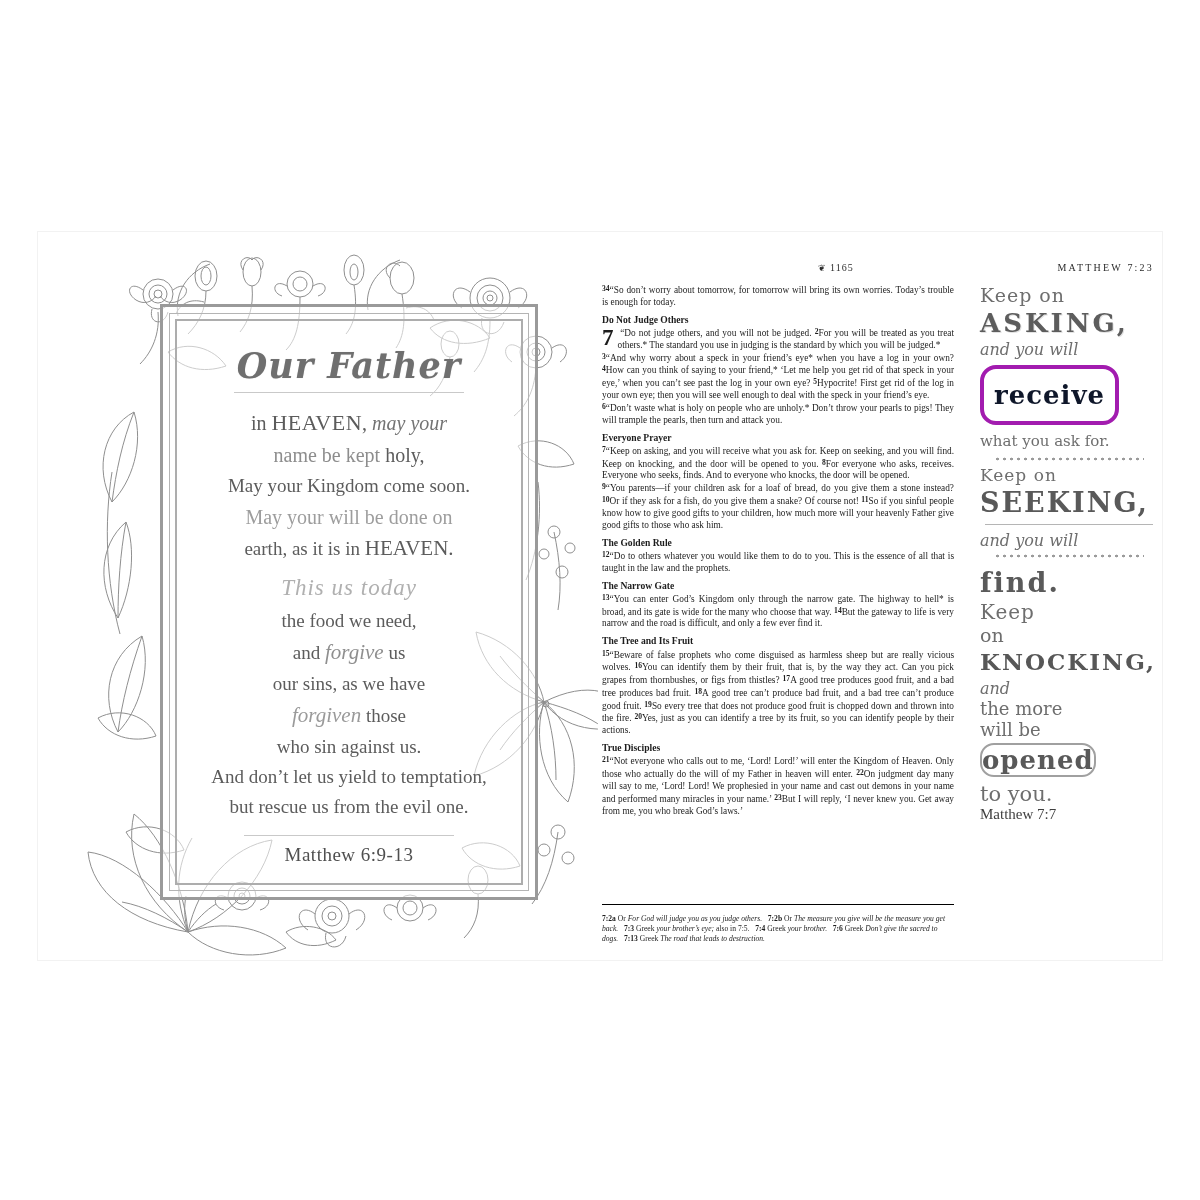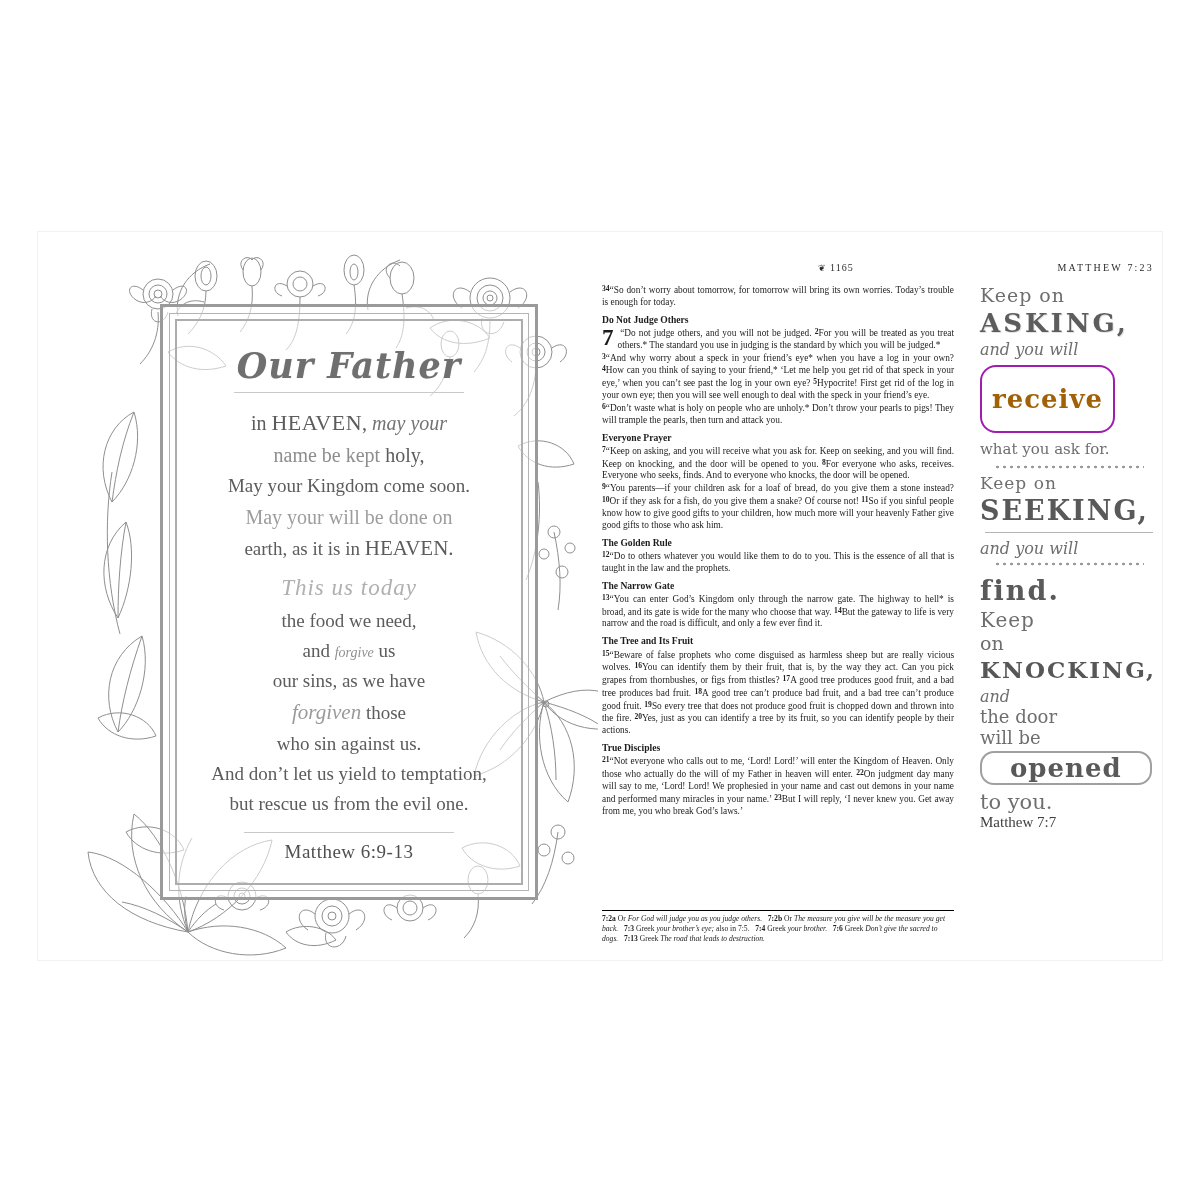--- a/index.html
+++ b/index.html
@@ -96,21 +96,21 @@
   .v5 .caps { font-variant: small-caps; font-size: 21px; }
   .v6 {
     font-size: 23px;
     font-style: italic;
     color: #b0b0b0;
     letter-spacing: 1px;
     margin: 8px 0 4px 0;
   }
   .v7 { font-size: 19px; }
   .v8 { font-size: 19px; }
-  .v8 .ital { font-style: italic; font-size: 14px; color: #8f8f8f; }
+  .v8 .ital { font-style: italic; font-size: 21px; color: #8f8f8f; }
   .v9 { font-size: 19px; }
   .v10 { font-size: 19px; }
   .v10 .ital { font-style: italic; font-size: 21px; color: #9a9a9a; }
   .v11 { font-size: 19px; }
   .v12 { font-size: 19px; }
   .v13 { font-size: 19px; }
   .ref-rule {
     width: 210px;
     height: 1px;
     background: #c9c9c9;
@@ -184,21 +184,21 @@
   }
   .footnotes {
     position: absolute;
     left: 4px;
     bottom: 16px;
     width: 352px;
     font-size: 7.6px;
     line-height: 1.3;
     color: #1c1c1c;
     border-top: 1px solid #000;
-    padding-top: 3px;
+    padding-top: 9px;
   }
   .footnotes b { font-weight: bold; }
   .footnotes i { font-style: italic; }
 
   
   .art-col {
     position: absolute;
     right: 4px;
     top: 48px;
     width: 178px;
@@ -216,25 +216,25 @@
     letter-spacing: 3px;
     color: #5d5d5d;
     margin: 2px 0;
     text-shadow: 1px 1px 0 #e2e2e2;
   }
   .kw-andyou  { font-size: 16px; font-style: italic; margin: 2px 0; }
   .kw-receive {
     font-size: 26px;
     font-weight: bold;
     letter-spacing: 1px;
-    color: #a16207;
-    border: 2px solid #a21caf;
+    color: #0f172a;
+    border: 4px solid #a21caf;
     border-radius: 16px;
     display: inline-block;
-    padding: 17px 10px;
+    padding: 11px 10px;
     margin: 4px 0;
   }
   .kw-whatyou { font-size: 15px; margin: 3px 0 6px 0; }
   .dotted-rule {
     width: 150px;
     height: 6px;
     margin: 3px auto;
     background-image: radial-gradient(#9b9b9b 34%, transparent 36%);
     background-size: 7px 6px;
     background-repeat: repeat-x;
@@ -268,21 +268,21 @@
   .kw-thedoor { font-size: 18px; }
   .kw-willbe { font-size: 18px; }
   .kw-opened {
     font-size: 26px;
     font-weight: bold;
     letter-spacing: 1px;
     color: #595959;
     display: inline-block;
     border: 2px solid #a0a0a0;
     border-radius: 14px;
-    padding: 0 28px;
+    padding: 0 0;
     margin: 3px 0;
   }
   .kw-toyou { font-size: 21px; margin-top: 2px; }
   .art-ref {
     font-size: 15px;
     color: #3f3f3f;
     font-family: "Liberation Serif", serif;
   }
   .hrule-thin {
     width: 168px;
@@ -540,20 +540,20 @@
       <div class="art-line kw-keepon2">Keep on</div>
       <div class="art-line kw-seeking">SEEKING,</div>
       <div class="hrule-thin"></div>
       <div class="art-line kw-andyou2">and you will</div>
       <div class="dotted-rule"></div>
       <div class="art-line kw-find">find.</div>
       <div class="art-line kw-keepon3">Keep</div>
       <div class="art-line kw-on">on</div>
       <div class="art-line kw-knocking">KNOCKING,</div>
       <div class="art-line kw-and">and</div>
-      <div class="art-line kw-thedoor">the door</div>
+      <div class="art-line kw-thedoor">the more</div>
       <div class="art-line kw-willbe">will be</div>
       <div class="art-line kw-opened">opened</div>
       <div class="art-line kw-toyou">to you.</div>
       <div class="art-ref">Matthew 7:7</div>
     </div>
   </div>
 </div>
 
 </body></html>

